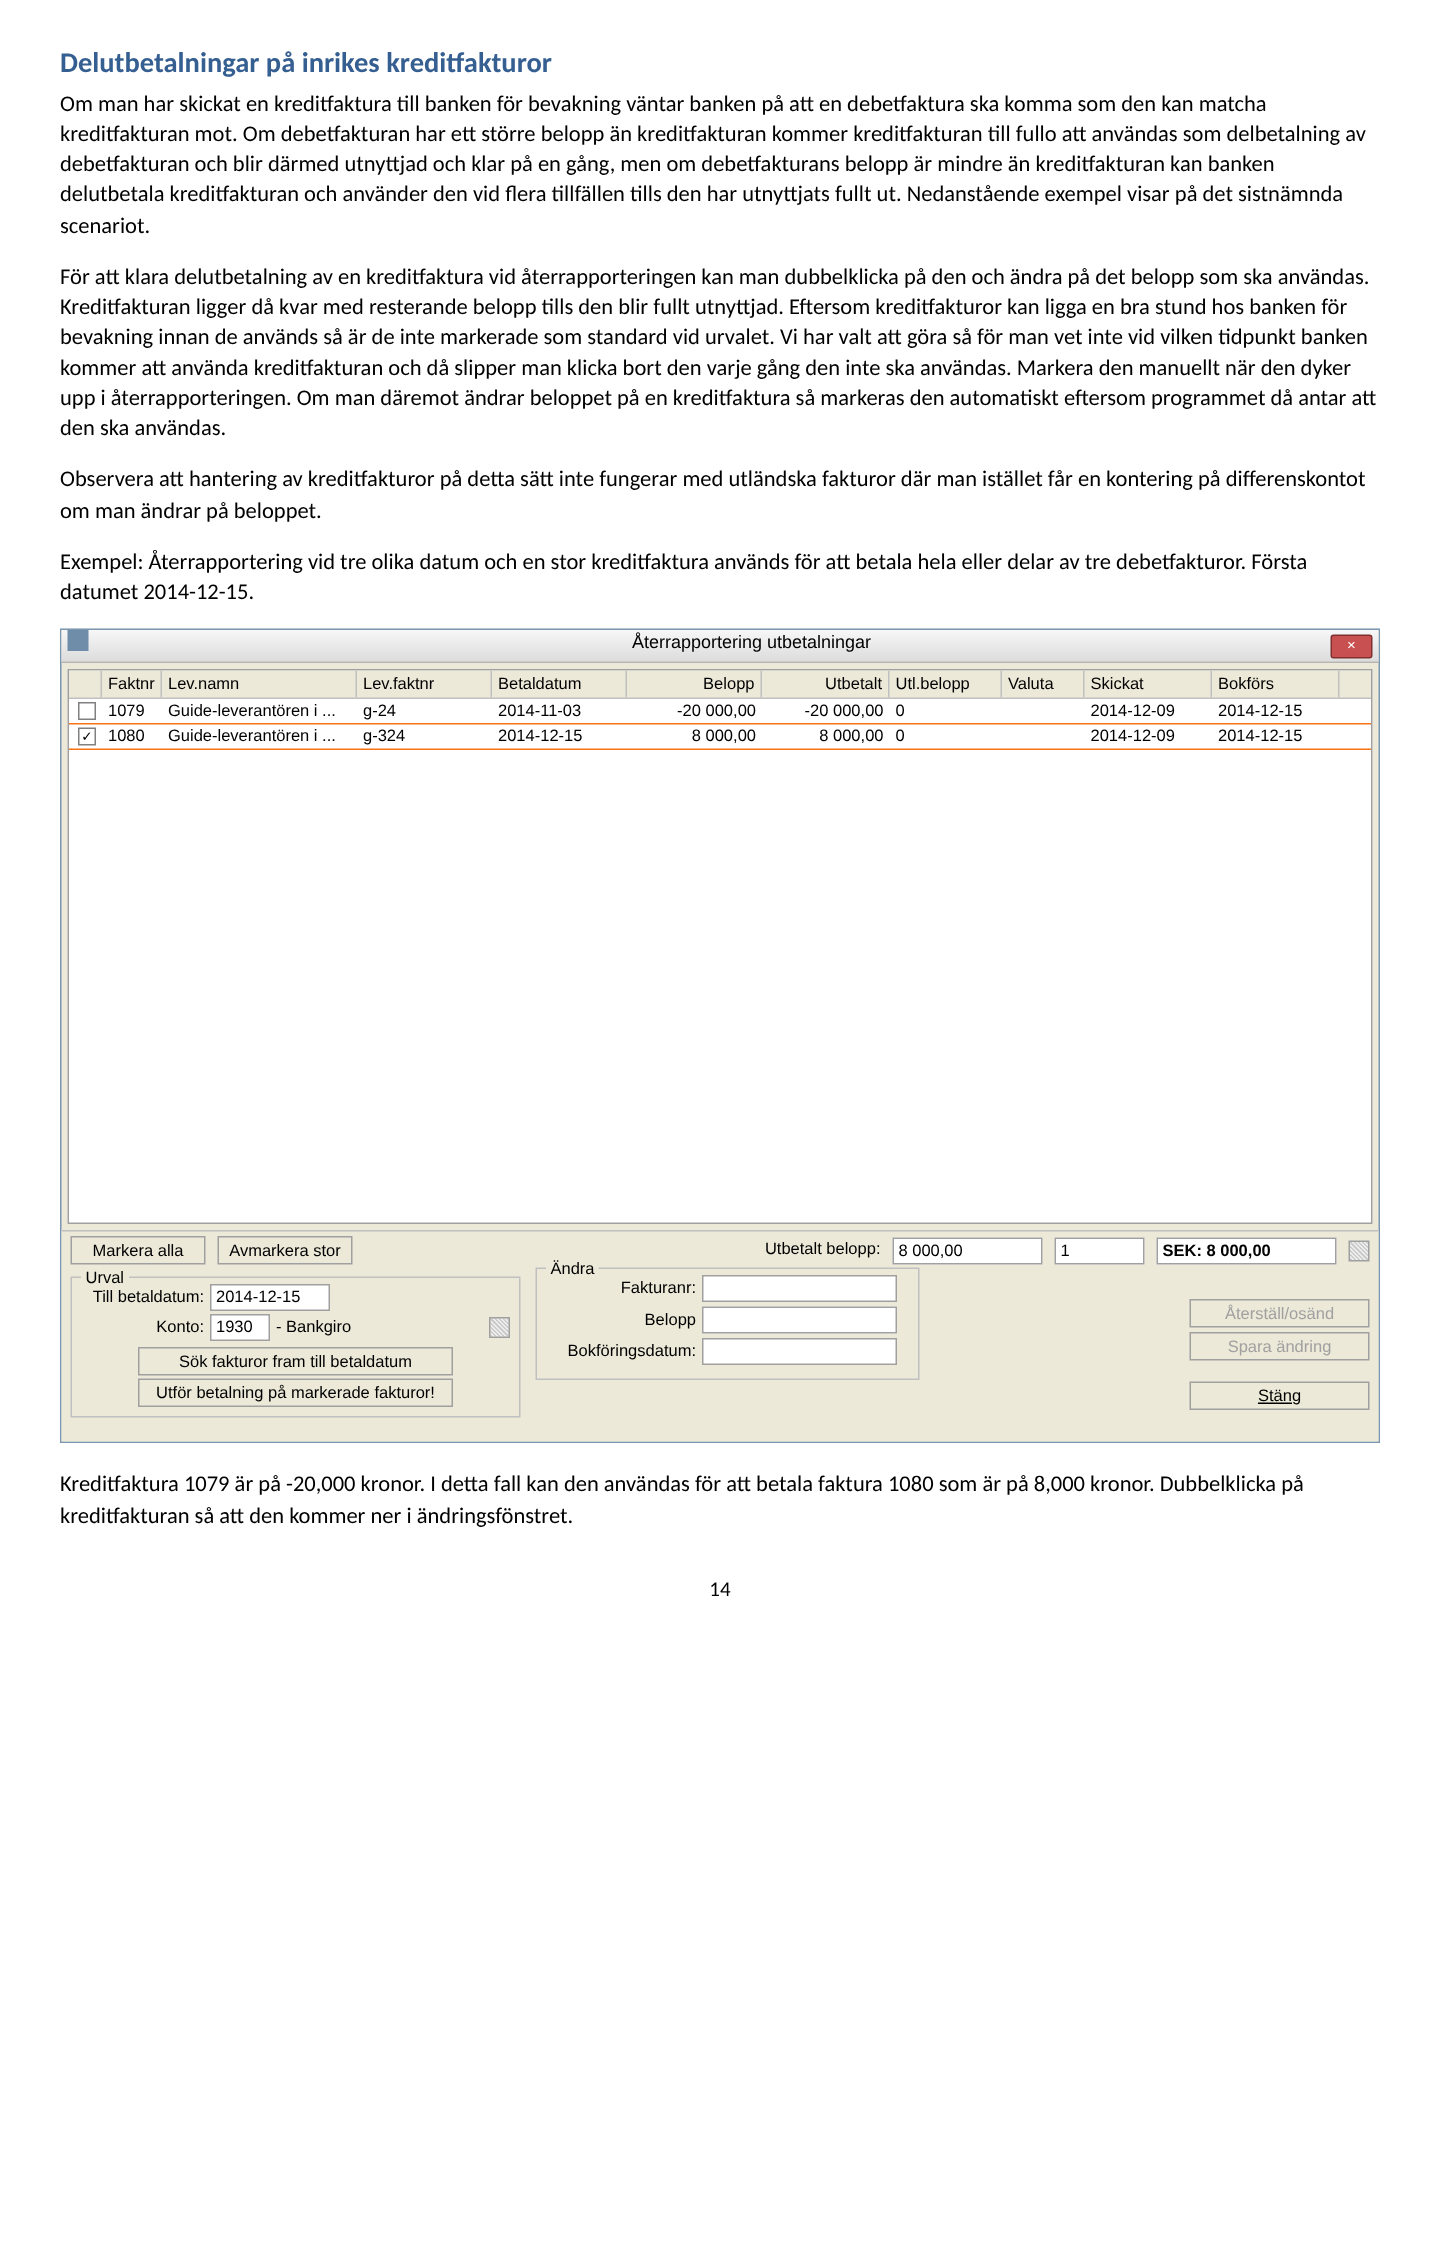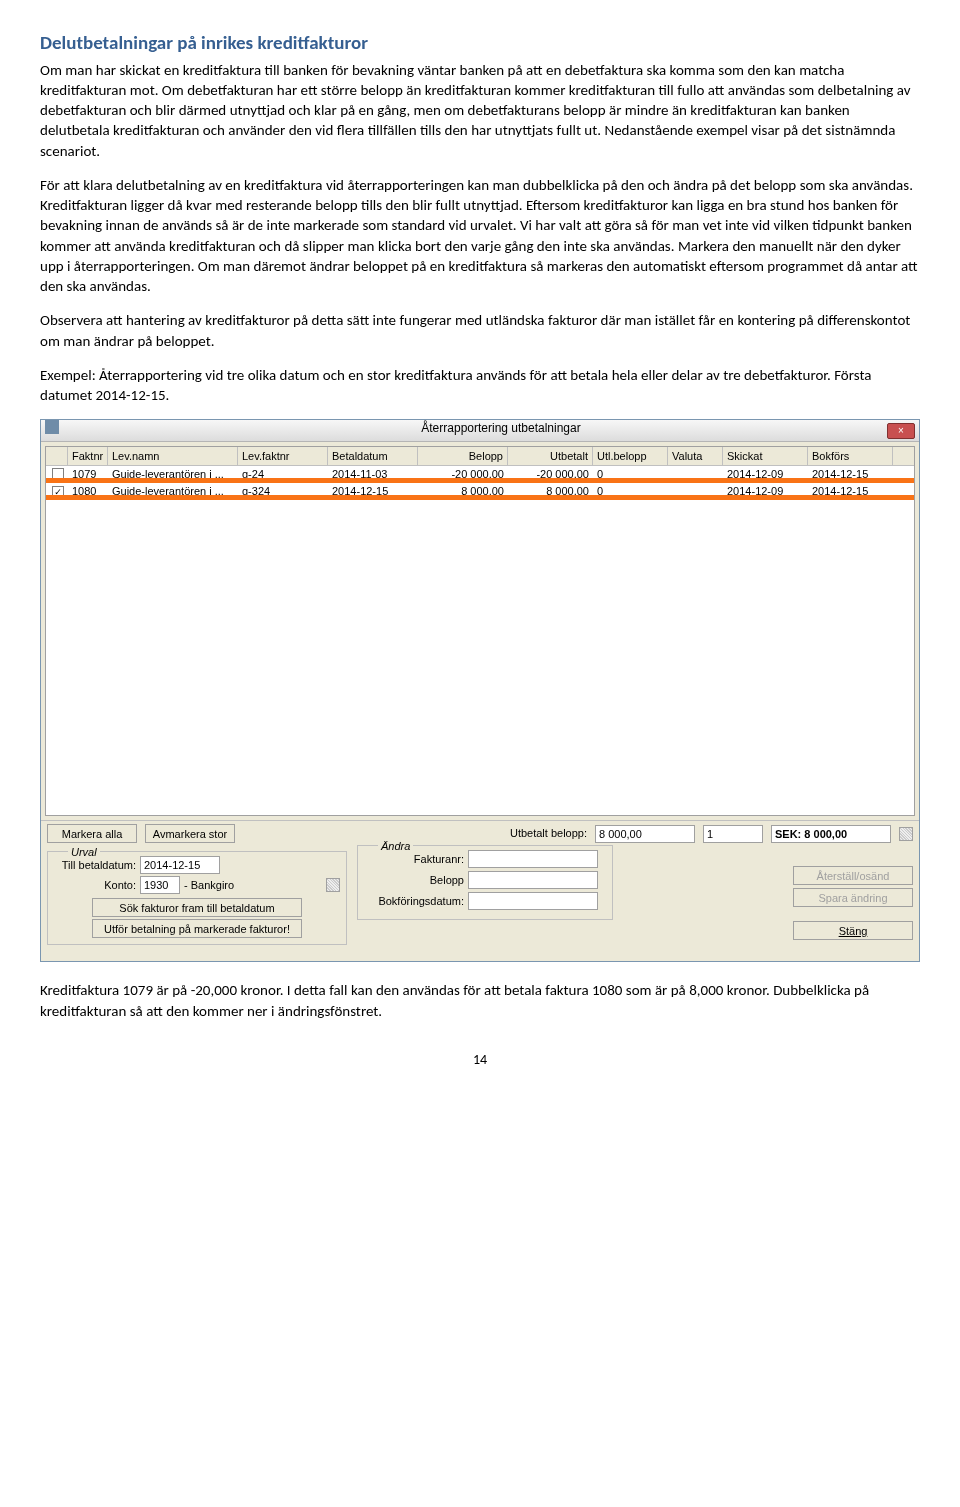--- a/index.html
+++ b/index.html
@@ -82,21 +82,21 @@
   .col-levfaktnr { width: 90px; }
   .col-betaldatum { width: 90px; }
   .col-belopp { width: 90px; text-align: right; }
   .col-utbetalt { width: 85px; text-align: right; }
   .col-utlbelopp { width: 75px; }
   .col-valuta { width: 55px; }
   .col-skickat { width: 85px; }
   .col-bokfors { width: 85px; }
   .grid-row {
     display: flex;
-    border-bottom: 5px solid #f97316;
+    border-bottom: 1px solid #f97316;
     height: 17px;
   }
   .grid-row .cell {
     padding: 1px 4px;
     white-space: nowrap;
     overflow: hidden;
   }
   .checkbox {
     width: 12px; height: 12px;
     border: 1px solid #808080;
@@ -135,25 +135,24 @@
   }
   .label { font-size: 11px; }
   .fieldset {
     border: 1px solid #c0c0c0;
     padding: 4px 6px;
     position: relative;
     margin-top: 6px;
   }
   .fieldset-label {
     position: absolute;
-    top: -7px; left: 20px;
+    top: -7px; left: 6px;
     background: #ece9d8;
     padding: 0 3px;
     font-size: 11px;
-    font-style: italic;
   }
   .right-col {
     display: flex;
     flex-direction: column;
     gap: 3px;
     margin-left: auto;
     align-items: flex-end;
   }
   .top-summary-row {
     display: flex;

